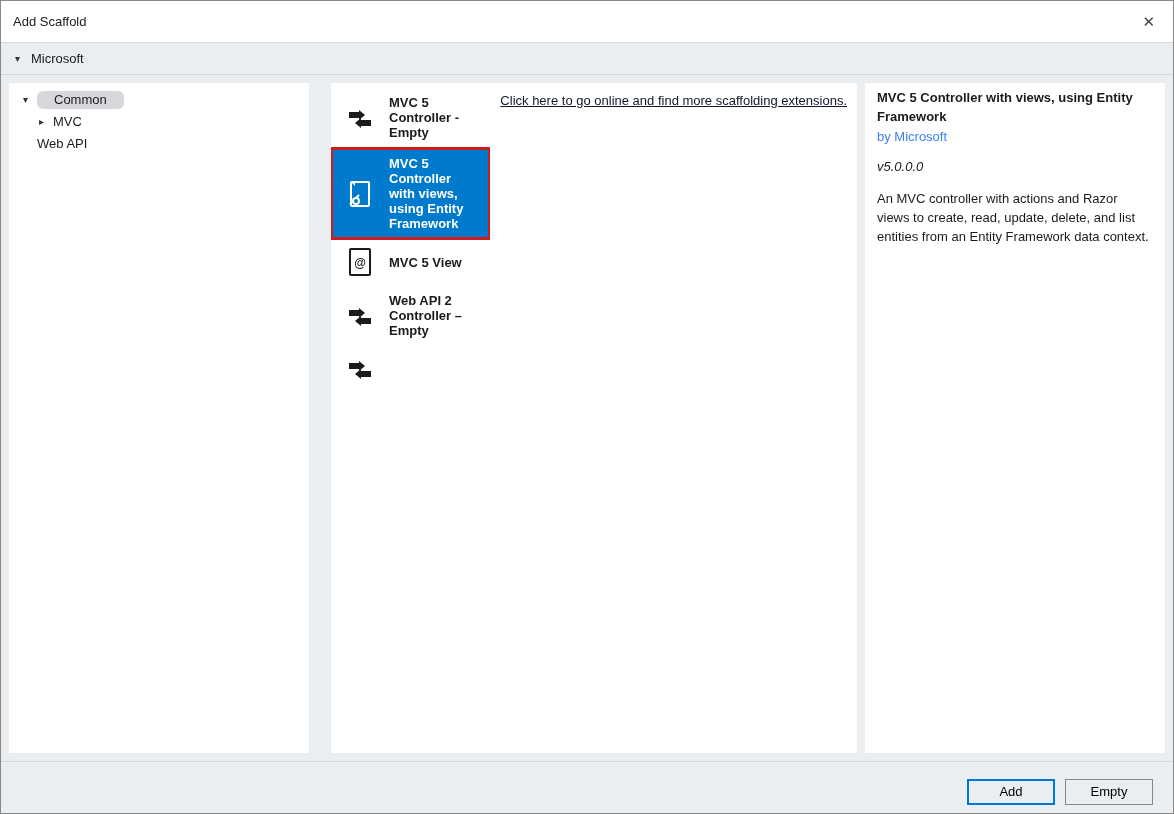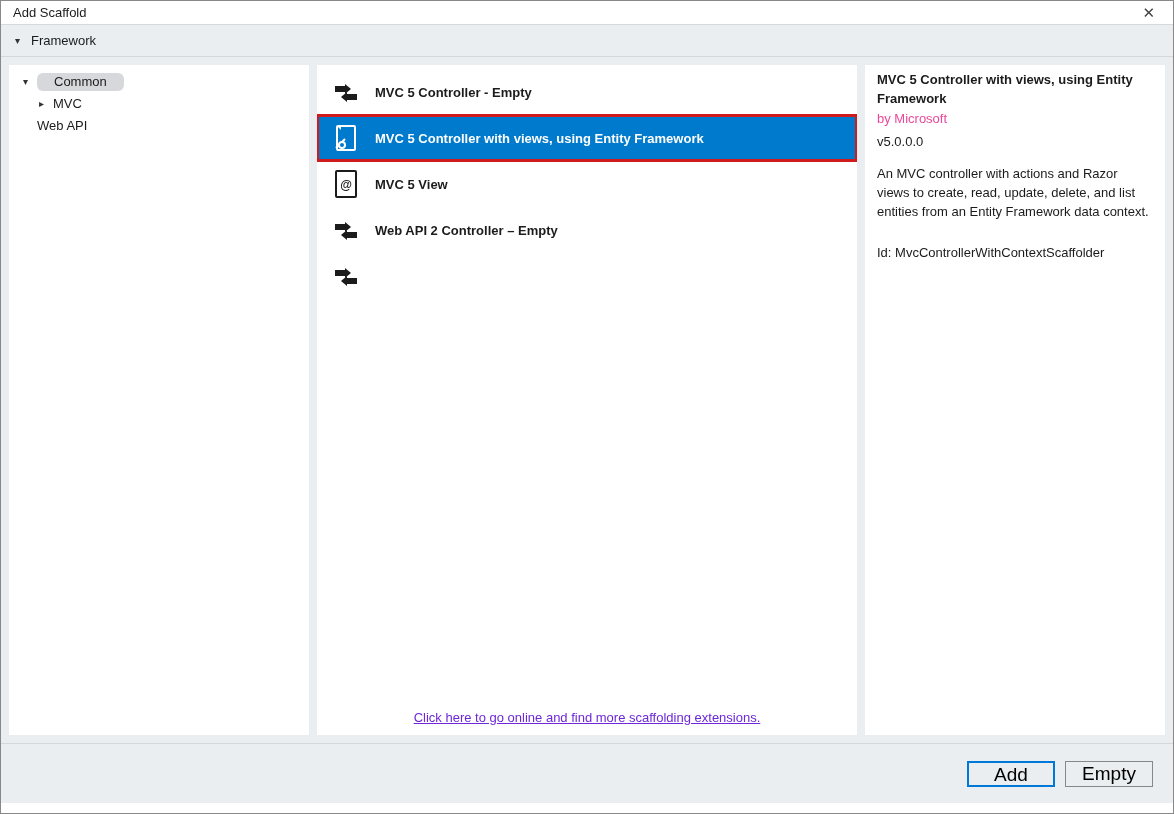--- a/index.html
+++ b/index.html
@@ -13,21 +13,21 @@
     height: 814px;
     overflow: hidden;
     border: 1px solid #888;
   }
   .titlebar {
     display: flex;
     align-items: center;
     justify-content: space-between;
     padding: 6px 10px 6px 12px;
     border-bottom: 1px solid #d9d9d9;
-    height: 24px;
+    height: 42px;
   }
   .titlebar .title { font-size: 13px; }
   .titlebar .close {
     font-size: 15px;
     padding: 2px 8px;
     cursor: default;
     color: #444;
   }
   .tree-header {
     padding: 6px 8px 6px 14px;
@@ -65,23 +65,22 @@
   .tree-item.indent1 { padding-left: 30px; }
   .tree-item.indent2 { }
   .tree-item.selected .label {
     background: #d6d8db;
     padding: 0 17px;
     border-radius: 6px;
   }
   .main {
     flex: 1;
     background: #fff;
-    margin: 8px 8px 8px 0;
-    display: flex;
-    flex-direction: column;
+    margin: 8px 8px 8px 14px;
+    display: flex;
   }
   .list {
     flex: 1;
     overflow: auto;
     padding-top: 4px;
   }
   .list-item {
     display: flex;
     align-items: center;
     gap: 14px;
@@ -100,67 +99,67 @@
     flex-shrink: 0;
     display: flex;
     align-items: center;
     justify-content: center;
   }
   .extensions-link {
     text-align: center;
     padding: 10px;
   }
   .extensions-link a {
-    color: #6d28d9;
+    color: #0f172a;
     text-decoration: underline;
   }
   .details {
     width: 300px;
     background: #fff;
     margin: 8px 8px 8px 0;
     padding: 6px 12px;
     line-height: 1.45;
   }
   .details .det-title { font-weight: 700; }
-  .details .det-author { color: #ec4899; margin-top: 1px; }
-  .details .det-version { margin-top: 4px; margin-bottom: 14px; }
+  .details .det-author { color: #3b82f6; margin-top: 1px; }
+  .details .det-version { margin-top: 11px; margin-bottom: 14px; font-style: italic; }
   .details .det-desc { margin-bottom: 22px; }
   .footer {
     height: 60px;
     background: #eaeef1;
     border-top: 1px solid #d5d8db;
     display: flex;
     justify-content: flex-end;
     align-items: center;
     padding: 0 20px;
     gap: 10px;
   }
   .footer button {
     width: 88px;
     height: 26px;
     background: #eaeef1;
     border: 1px solid #888;
     font-family: inherit;
-    font-size: 19px;
+    font-size: 13px;
   }
   .footer button.primary {
     border: 2px solid #0078d7;
   }
 </style>
 </head>
 <body>
 
 <div class="titlebar">
   <span class="title">Add Scaffold</span>
   <span class="close">✕</span>
 </div>
 
 <div class="tree-header">
   <span class="glyph">▾</span>
-  <span>Framework</span>
+  <span>Microsoft</span>
 </div>
 
 <div class="content">
 
   <div class="sidebar" id="sidebar">
       <div class="tree-item indent0 selected">
         <span class="glyph">▾</span>
         <span class="label">Common</span>
       </div>
       <div class="tree-item indent1">
@@ -231,21 +230,20 @@
     <div class="extensions-link">
       <a href="#">Click here to go online and find more scaffolding extensions.</a>
     </div>
   </div>
 
   <div class="details">
     <div class="det-title">MVC 5 Controller with views, using Entity Framework</div>
     <div class="det-author">by Microsoft</div>
     <div class="det-version">v5.0.0.0</div>
     <div class="det-desc">An MVC controller with actions and Razor views to create, read, update, delete, and list entities from an Entity Framework data context.</div>
-    <div class="det-id">Id: MvcControllerWithContextScaffolder</div>
   </div>
 
 </div>
 
 <div class="footer">
   <button class="primary">Add</button>
   <button>Empty</button>
 </div>
 
 </body></html>

